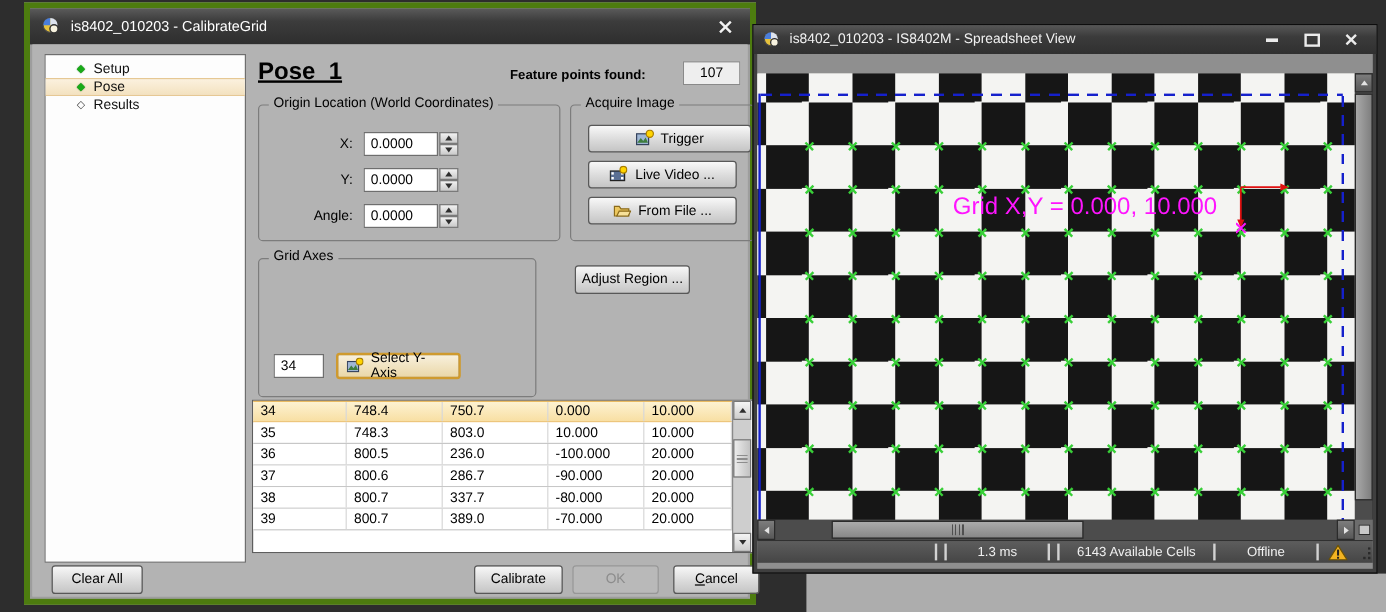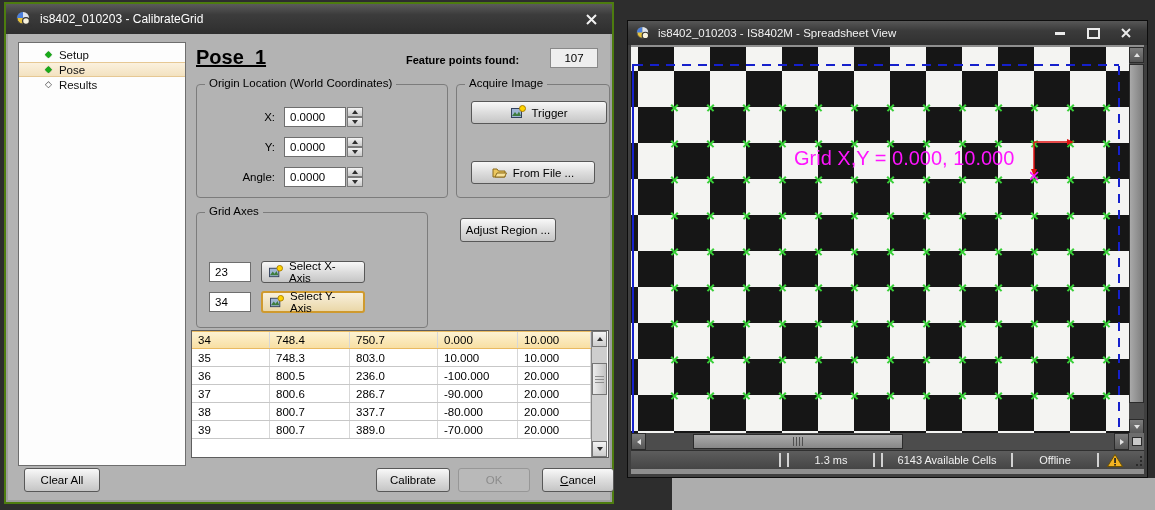--- a/index.html
+++ b/index.html
@@ -2,22 +2,22 @@
 <html><head>
 <meta charset="utf-8">
 <style>
   html,body{margin:0;padding:0}
   body{width:1155px;height:510px;position:relative;overflow:hidden;
        background:#2d2d2d;font-family:"Liberation Sans",sans-serif;
        -webkit-font-smoothing:antialiased}
   
   .light-patch{position:absolute;left:672px;top:478px;width:483px;height:32px;background:#adadad}
   
-  .dlg{position:absolute;left:4px;top:2px;width:610px;height:502px;
-       background:#b3b3b3;border:2px solid #4d7c0f;box-sizing:border-box;
+  .dlg{position:absolute;left:20px;top:2px;width:610px;height:502px;
+       background:#b3b3b3;border:5px solid #4d7c0f;box-sizing:border-box;
        box-shadow:inset 0 0 0 2px #9d9d9d}
   .dlg-title{height:30px;background:linear-gradient(#5b5b5b,#3c3c3c 35%,#2e2e2e);
        display:flex;align-items:center;gap:8px;padding:0 10px;box-sizing:border-box}
   .dlg-title-text{color:#fff;font-size:12px;flex:1}
   .xglyph{display:flex;align-items:center;justify-content:center;width:22px;height:18px;cursor:default}
   .dlg-body{position:absolute;left:2px;top:30px;right:2px;bottom:2px;background:#b3b3b3}
   
   .sidebar{position:absolute;left:10px;top:8px;width:168px;height:424px;
        background:#fdfdfd;border:1px solid #6e6e6e;box-sizing:border-box;padding-top:4px}
   .side-item{height:15px;display:flex;align-items:center;gap:7px;padding-left:26px;
@@ -80,21 +80,21 @@
   
   .win{position:absolute;left:627px;top:20px;width:521px;height:458px;border:1px solid #0d0d0d;
        background:#3f3f3f;box-sizing:border-box}
   .win-title{height:24px;background:linear-gradient(#575757,#3b3b3b 40%,#303030);
        display:flex;align-items:center;gap:7px;padding:0 8px;box-sizing:border-box}
   .win-title-text{color:#f2f2f2;font-size:11.5px;flex:1}
   .win-btn{width:26px;height:16px;display:flex;align-items:center;justify-content:center}
   .min-bar{width:10px;height:3px;background:#ebebeb}
   .max-box{width:9px;height:7px;border:2px solid #ebebeb}
   .win-body{position:absolute;left:3px;right:3px;top:24px;bottom:3px;background:#8f8f8f}
-  .viewport{position:absolute;left:0;top:2px;width:513px;height:388px;background:#101010;overflow:hidden}
+  .viewport{position:absolute;left:0;top:16px;width:513px;height:388px;background:#101010;overflow:hidden}
   .checker{position:absolute;left:0;top:0;width:498px;height:388px;background-color:#f4f4f2;
        background-image:conic-gradient(#161616 0 90deg,#f4f4f2 0 180deg,#161616 0 270deg,#f4f4f2 0);
        background-size:72px 72px;background-position:-29px -12px}
   .overlay{position:absolute;left:0;top:0;width:498px;height:388px}
   .rgn-left{position:absolute;left:1px;top:17px;width:2px;height:371px;background:#1520cc}
   .rgn-top{position:absolute;left:3px;top:17px;width:485px;height:2px;
        background:repeating-linear-gradient(90deg,#1520cc 0 9px,transparent 9px 16px)}
   .rgn-right{position:absolute;left:487px;top:19px;width:2px;height:369px;
        background:repeating-linear-gradient(180deg,#1520cc 0 9px,transparent 9px 16px)}
   .fpoint{position:absolute;width:9px;height:9px;margin:-4px 0 0 -4px}
@@ -219,46 +219,46 @@
       <div class="btn" style="position:absolute;left:14px;top:16px;width:136px;height:23px">
         <span>
           <svg width="15" height="15" viewBox="0 0 15 15">
             <rect x="0.5" y="3.5" width="10" height="9" fill="#9fb6d4" stroke="#33415c"></rect>
             <path d="M1 11 L4 7 L6 9.5 L8 6.5 L10 11 Z" fill="#3e7d3e"></path>
             <circle cx="11.5" cy="3.5" r="3" fill="#ffd400" stroke="#a87e00"></circle>
           </svg>
         </span>
         <span>Trigger</span>
       </div>
+      <div class="btn" style="position:absolute;left:14px;top:46px;width:124px;height:23px">
+        <span>
+          <svg width="15" height="15" viewBox="0 0 15 15">
+            <rect x="0.5" y="4.5" width="12" height="8" fill="#5a6f94" stroke="#222"></rect>
+            <rect x="1.5" y="5.5" width="2" height="2" fill="#fff"></rect>
+              <rect x="1.5" y="9.5" width="2" height="2" fill="#fff"></rect>
+            <rect x="9.5" y="5.5" width="2" height="2" fill="#fff"></rect>
+              <rect x="9.5" y="9.5" width="2" height="2" fill="#fff"></rect>
+            <circle cx="11.5" cy="3.5" r="2.8" fill="#ffd400" stroke="#a87e00"></circle>
+          </svg>
+        </span>
+        <span>Live Video ...</span>
+      </div>
       <div class="btn" style="position:absolute;left:14px;top:76px;width:124px;height:23px">
         <span>
           <svg width="15" height="15" viewBox="0 0 15 15">
             <path d="M1 12 L1 4 L5 4 L6.5 6 L13 6 L13 12 Z" fill="#ecc75e" stroke="#8a6a1a"></path>
             <path d="M3 12 L5 8 L14.5 8 L12.5 12 Z" fill="#f7e19a" stroke="#8a6a1a"></path>
           </svg>
         </span>
         <span>From File ...</span>
       </div>
     </div>
 
     <div class="group" style="left:188px;top:178px;width:230px;height:114px">
       <span class="glabel">Grid Axes</span>
-      <div class="frow" style="top:48px;left:12px">
-        <span class="tinput" style="width:42px;height:20px">23</span>
-        <div class="btn tool" style="width:104px;height:22px;margin-left:10px">
-          <span>
-            <svg width="14" height="14" viewBox="0 0 15 15">
-              <rect x="0.5" y="3.5" width="10" height="9" fill="#9fb6d4" stroke="#33415c"></rect>
-              <path d="M1 11 L4 7 L6 9.5 L8 6.5 L10 11 Z" fill="#3e7d3e"></path>
-              <circle cx="11.5" cy="3.5" r="3" fill="#ffd400" stroke="#a87e00"></circle>
-            </svg>
-          </span>
-          <span>Select X-Axis</span>
-        </div>
-      </div>
       <div class="frow" style="top:78px;left:12px">
         <span class="tinput" style="width:42px;height:20px">34</span>
         <div class="btn tool active-tool" style="width:104px;height:22px;margin-left:10px">
           <span>
             <svg width="14" height="14" viewBox="0 0 15 15">
               <rect x="0.5" y="3.5" width="10" height="9" fill="#9fb6d4" stroke="#33415c"></rect>
               <path d="M1 11 L4 7 L6 9.5 L8 6.5 L10 11 Z" fill="#3e7d3e"></path>
               <circle cx="11.5" cy="3.5" r="3" fill="#ffd400" stroke="#a87e00"></circle>
             </svg>
           </span>

